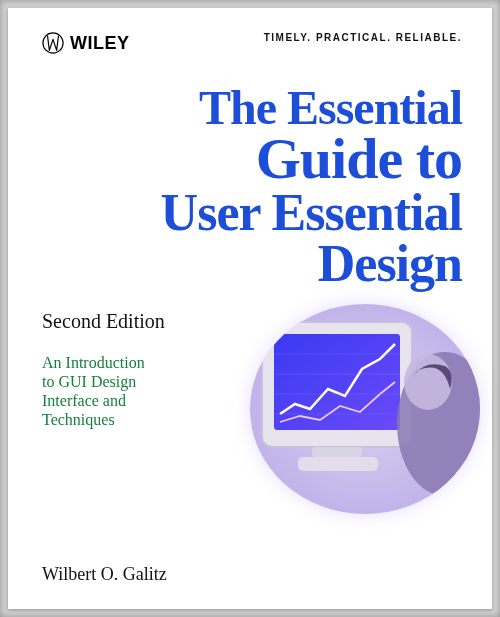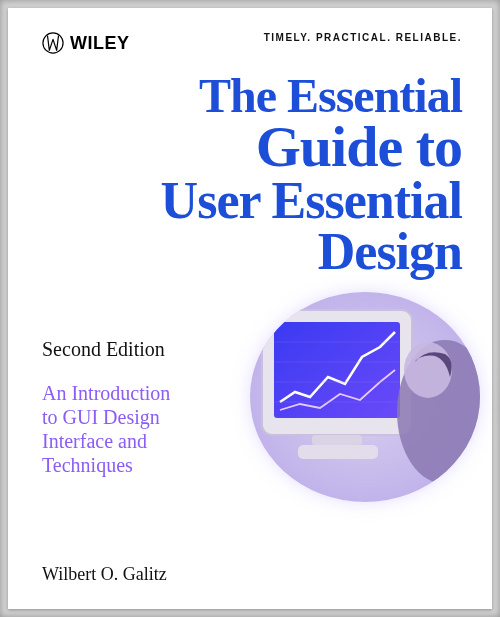--- a/index.html
+++ b/index.html
@@ -24,21 +24,21 @@
       height: 100%;
       background: #ffffff;
       position: relative;
       padding: 24px 30px 20px 34px;
       box-shadow: 0 1px 3px rgba(0,0,0,0.3);
     }
     .header {
       display: flex;
       justify-content: space-between;
       align-items: flex-start;
-      margin-bottom: 18px;
+      margin-bottom: 30px;
     }
     .publisher {
       display: flex;
       align-items: center;
       gap: 6px;
     }
     .publisher-logo {
       width: 22px; height: 22px;
     }
     .publisher-name {
@@ -68,34 +68,33 @@
     .title .l2 { font-size: 58px; }
     .title .l3 { font-size: 52px; }
     .title .l4 { font-size: 52px; }
     .mid {
       display: flex;
       gap: 14px;
       margin-top: 10px;
     }
     .textcol {
       flex: 0 0 200px;
-      margin-top: 40px;
     }
     .edition {
       font-family: Georgia, serif;
       font-size: 20px;
       color: #111;
       margin-bottom: 20px;
       margin-top: 6px;
     }
     .subtitle {
       font-family: Georgia, serif;
-      font-size: 20px;
+      font-size: 16px;
       line-height: 1.2;
-      color: #8b5cf6;
+      color: #15803d;
     }
     .artcol {
       flex: 1;
       position: relative;
       height: 210px;
     }
     .art-circle {
       position: absolute;
       top: 0; right: -18px;
       width: 230px; height: 210px;

